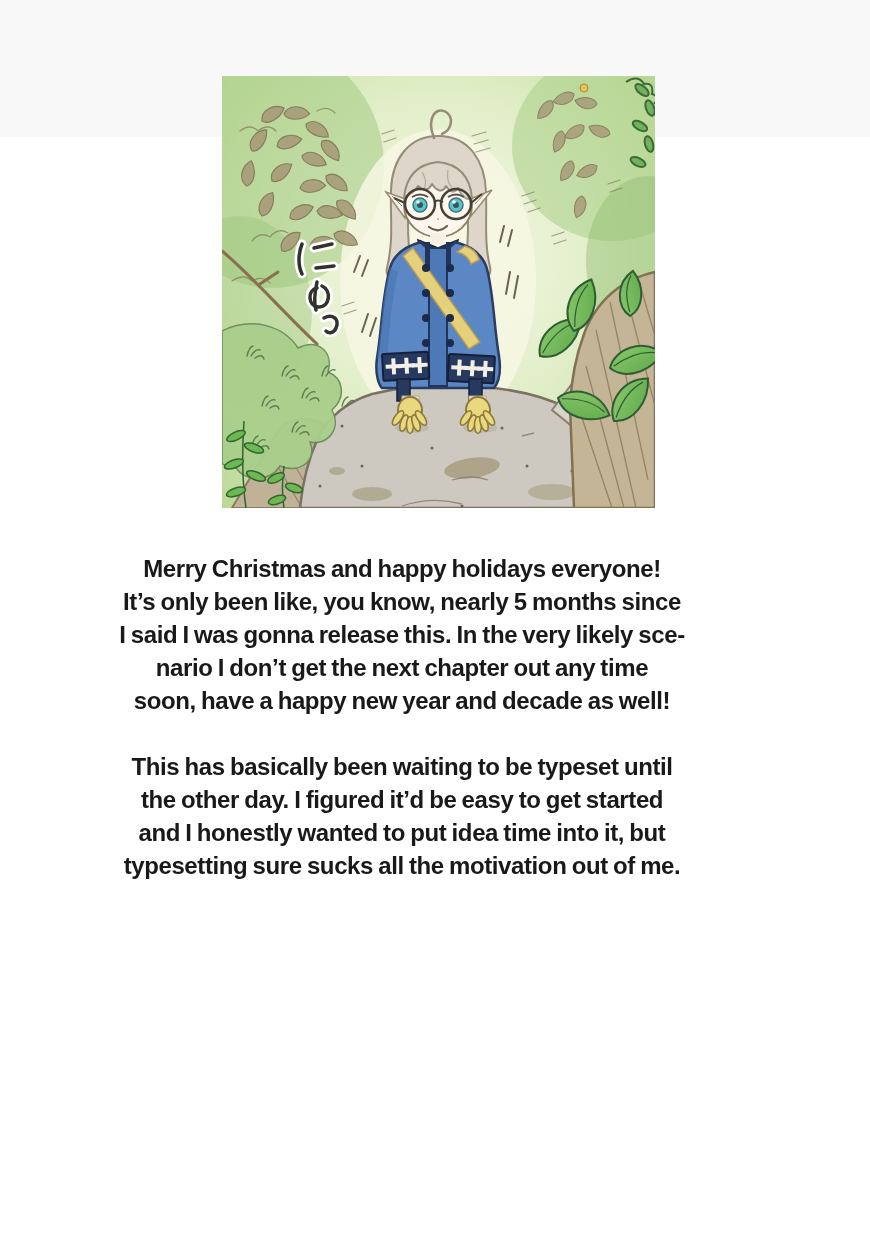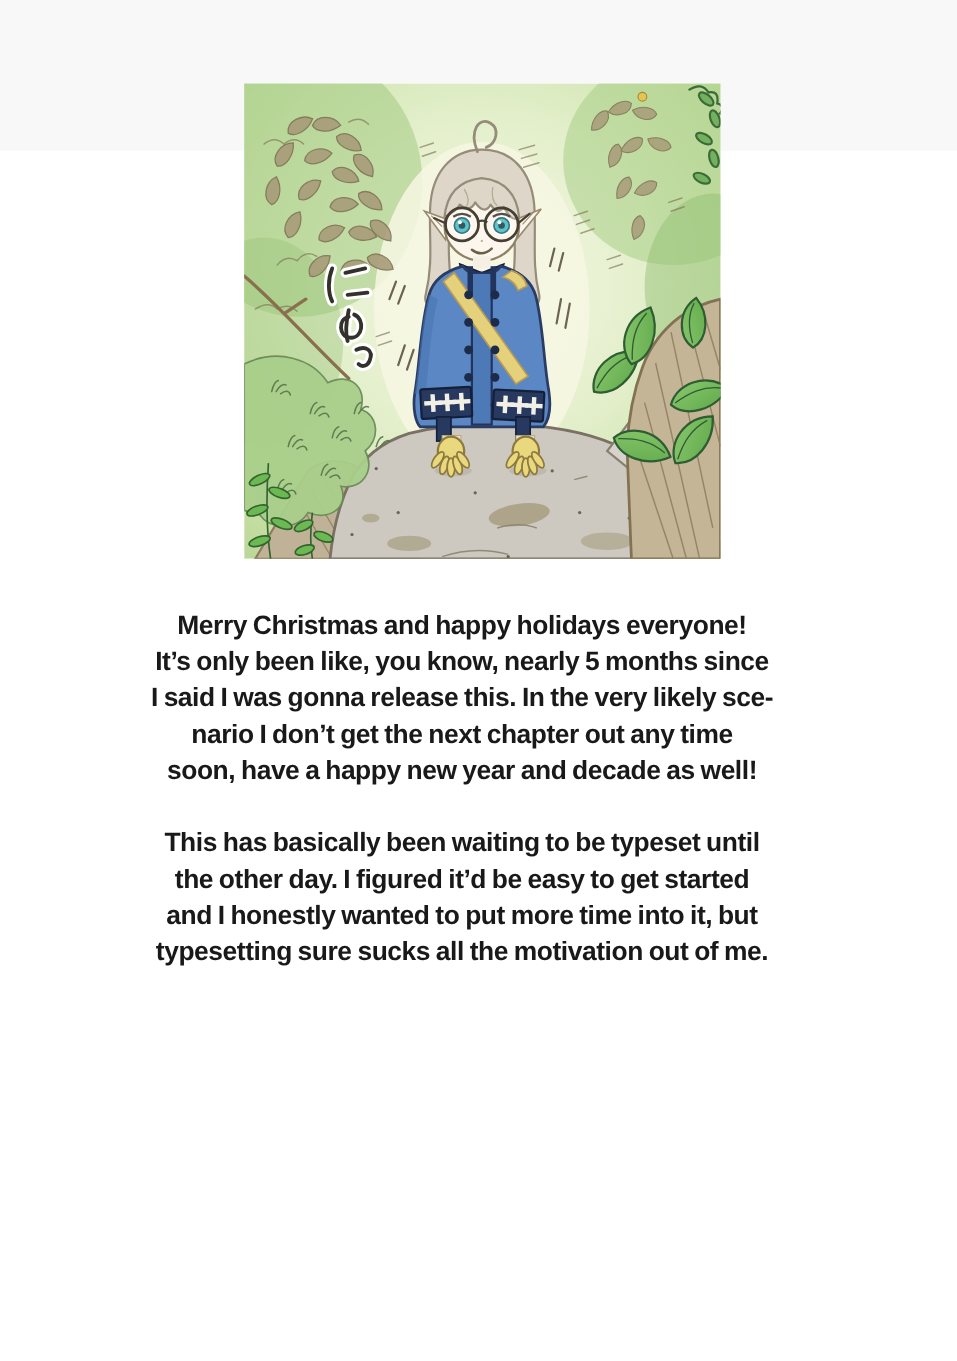--- a/index.html
+++ b/index.html
@@ -19,21 +19,21 @@
   .sfx-text{
     position:absolute;left:58px;top:150px;width:40px;height:110px;
     writing-mode:vertical-rl;text-orientation:upright;
     font-size:24px;font-weight:700;letter-spacing:3px;
     color:transparent; 
     transform:rotate(7deg);
     user-select:text;
   }
   .note{
     position:absolute;left:0;top:552px;width:804px;
-    text-align:center;color:#191919;padding-left:18px;
+    text-align:center;color:#191919;
   }
   .note p{
     margin:0 0 33px 0;
     font-size:24px;line-height:33px;font-weight:700;
     letter-spacing:-0.4px;word-spacing:-1px;
     white-space:pre-line;
   }
 </style>
 </head>
 <body>
@@ -343,15 +343,15 @@
 </figure>
 
 <section class="note">
   <p>Merry Christmas and happy holidays everyone!
 It’s only been like, you know, nearly 5 months since
 I said I was gonna release this. In the very likely sce-
 nario I don’t get the next chapter out any time
 soon, have a happy new year and decade as well!</p>
   <p>This has basically been waiting to be typeset until
 the other day. I figured it’d be easy to get started
-and I honestly wanted to put more time into it, but
+and I honestly wanted to put idea time into it, but
 typesetting sure sucks all the motivation out of me.</p>
 </section>
 
 </body></html>

